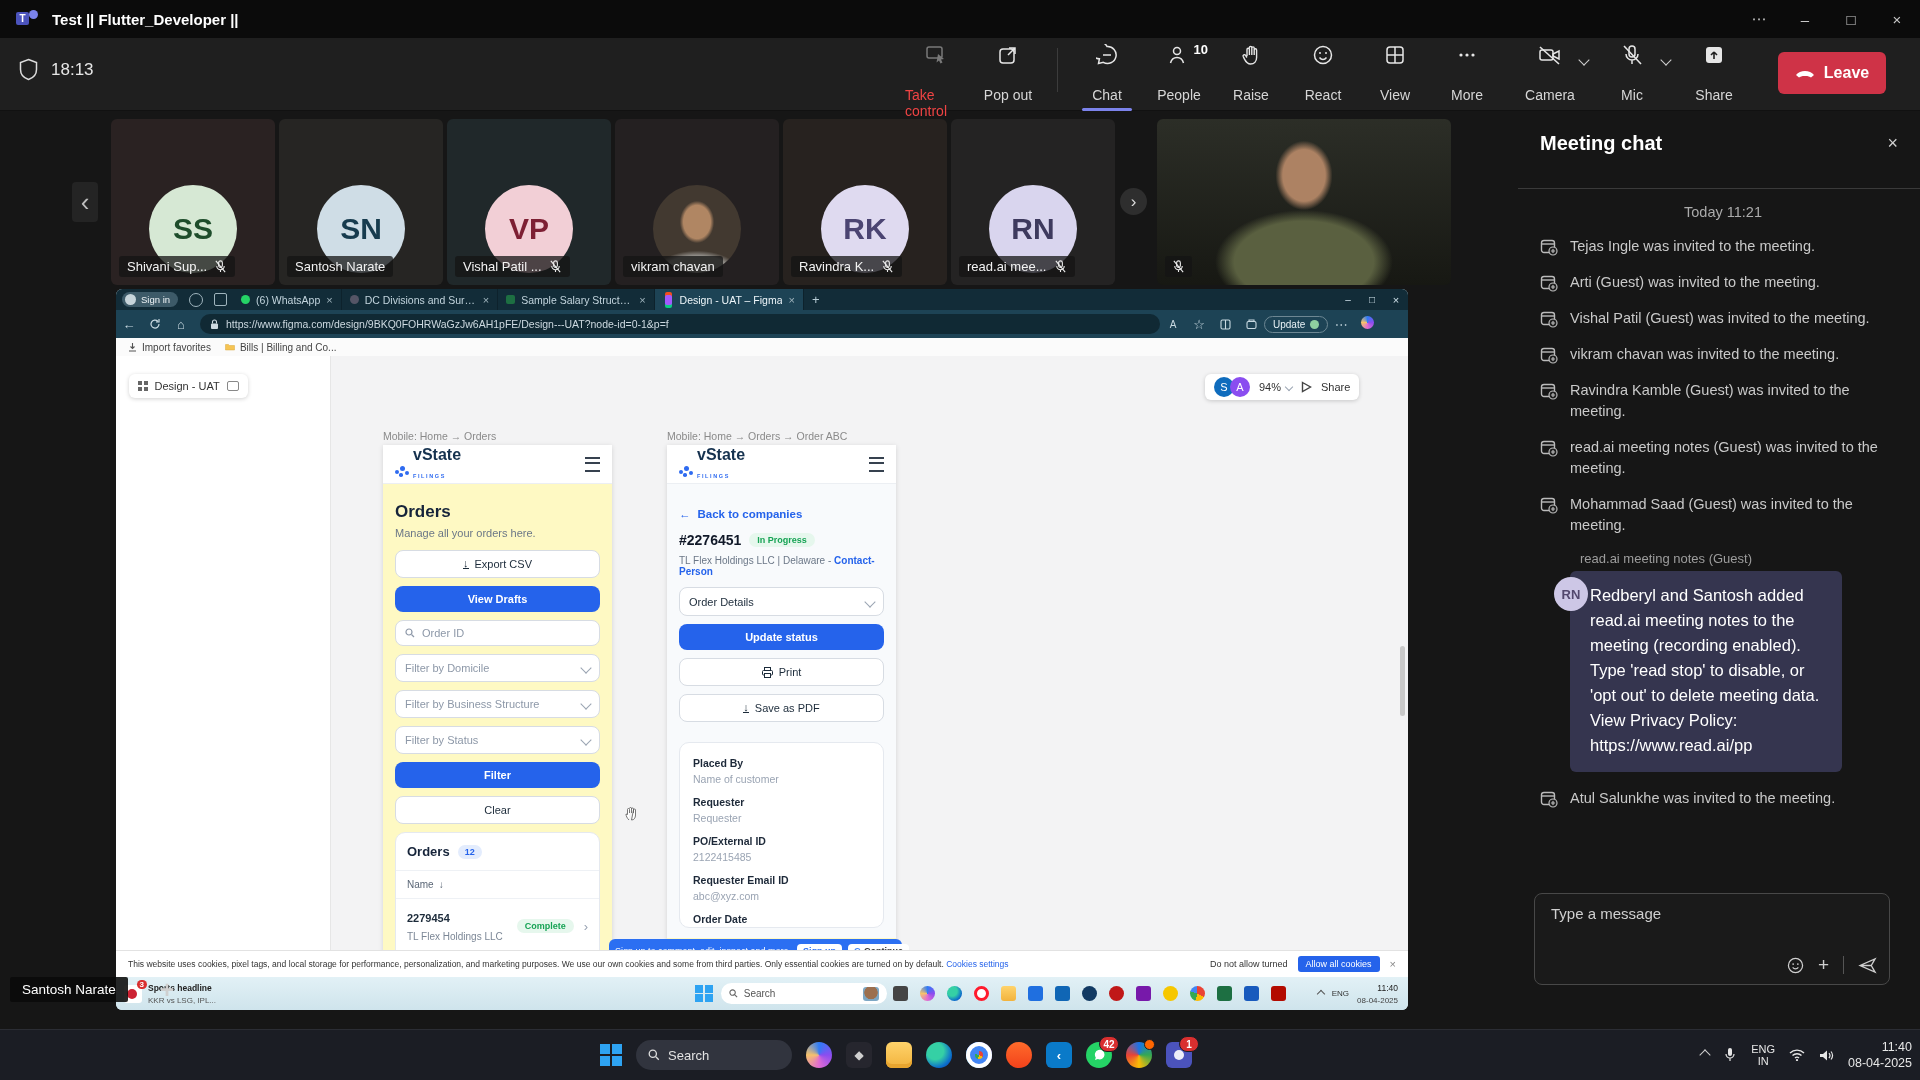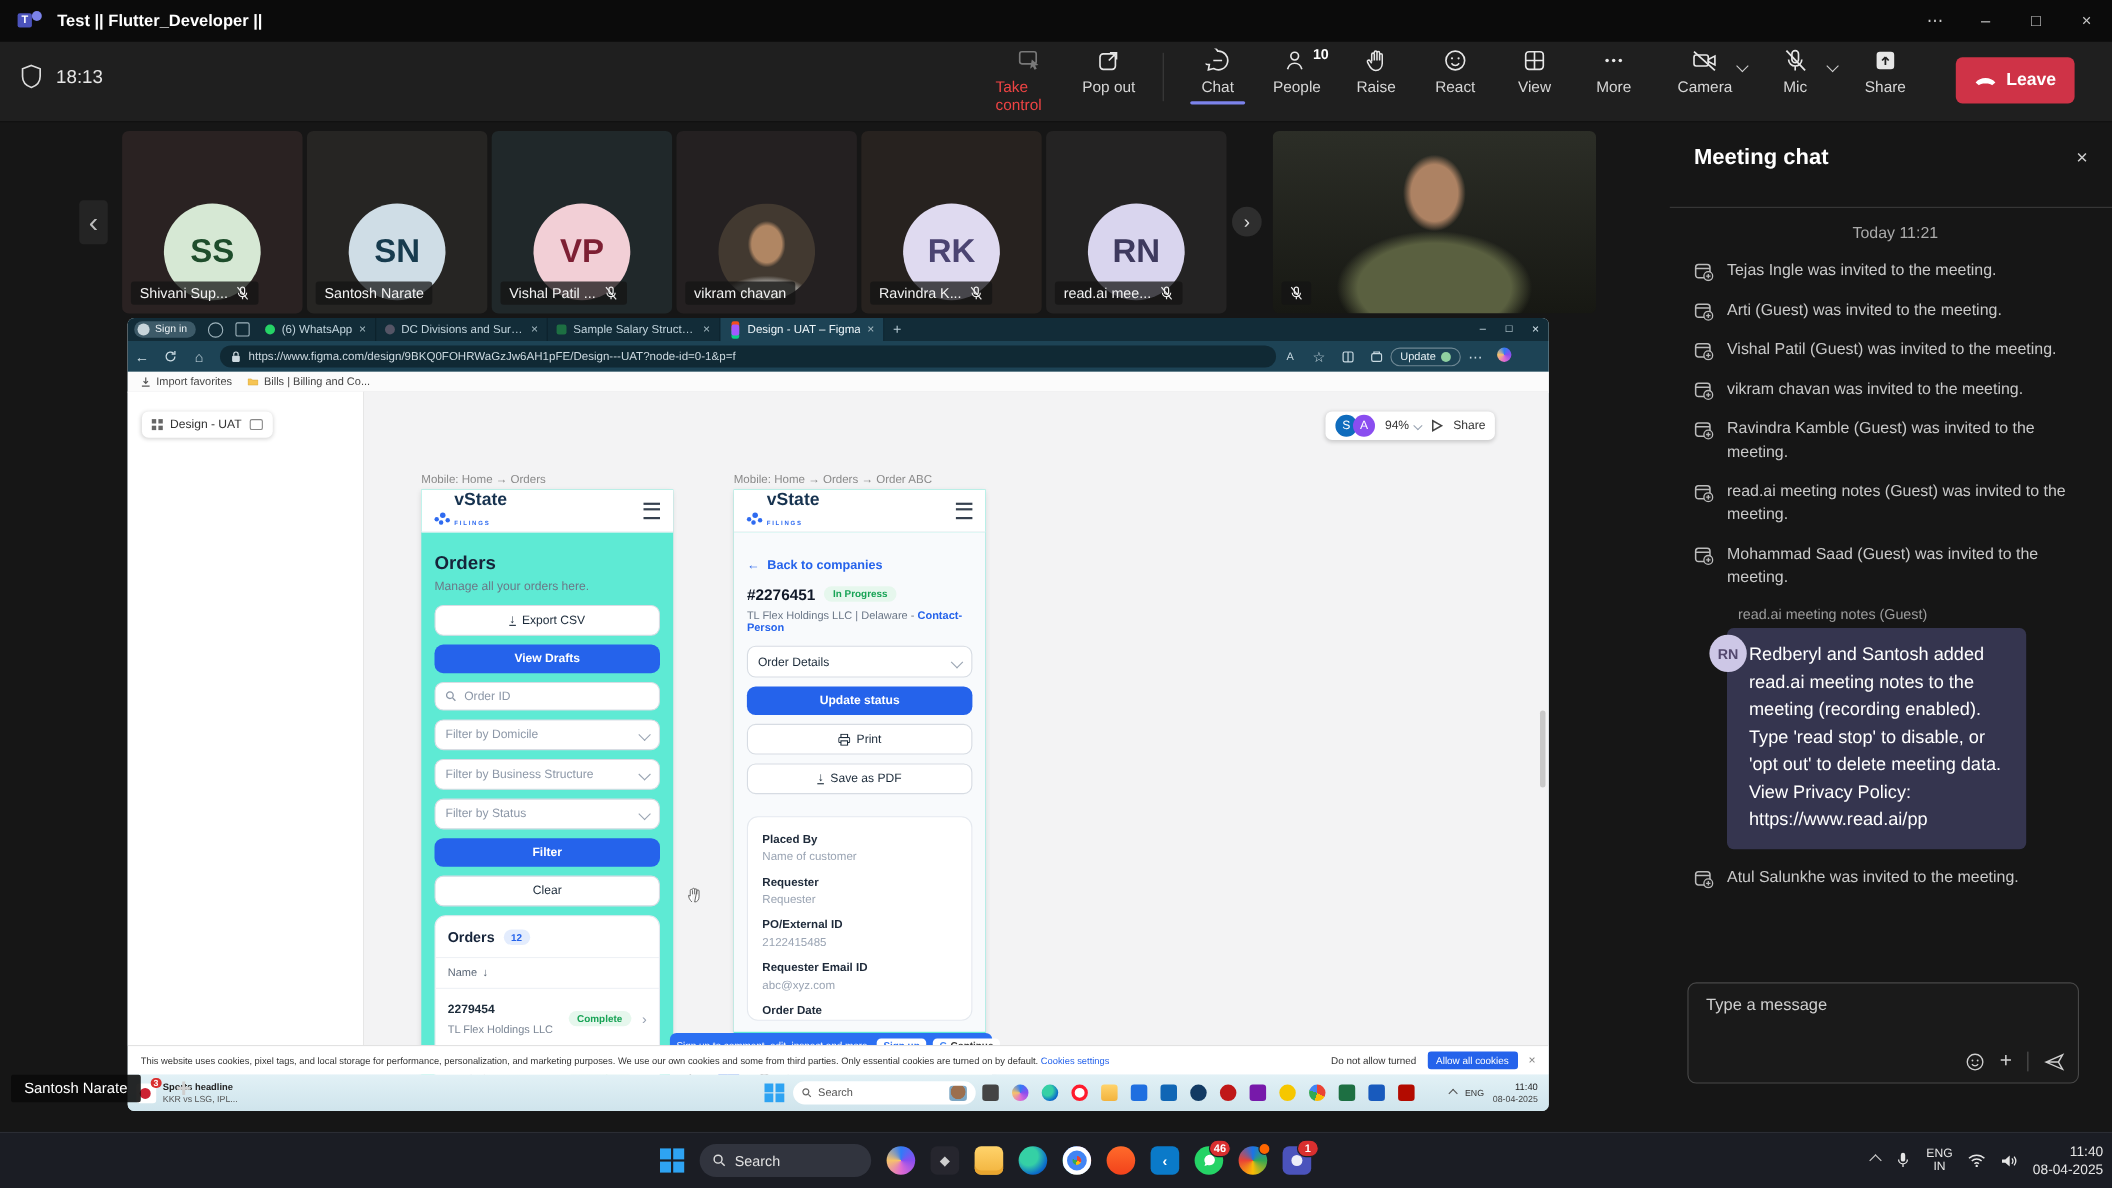--- a/index.html
+++ b/index.html
@@ -13,21 +13,21 @@
   .titlebar{left:0;top:0;width:1920px;height:38px;background:#0b0b0b;display:flex;align-items:center;}
   .titlebar .ttitle{color:#fff;font-size:15px;font-weight:bold;margin-left:14px;}
   .tlogo{width:22px;height:22px;margin-left:16px;position:relative;}
   .tlogo .sq{position:absolute;left:0;top:4px;width:13px;height:13px;background:#4b53bc;border-radius:2px;color:#fff;font-size:10px;font-weight:bold;text-align:center;line-height:13px;}
   .tlogo .cir{position:absolute;right:0;top:2px;width:9px;height:9px;background:#7b83eb;border-radius:50%;}
   .winbtn{color:#c8c8c8;font-size:15px;width:46px;text-align:center;}
   
   .toolbar{left:0;top:38px;width:1920px;height:72px;background:#1f1f1f;border-bottom:1px solid #111;}
   .timer{left:18px;top:58px;color:#e6e6e6;font-size:17px;display:flex;align-items:center;gap:12px;}
   .tbtns{left:905px;top:44px;display:flex;align-items:flex-start;gap:10px;}
-  .tbtn{display:flex;flex-direction:column;align-items:center;gap:5px;width:62px;color:#d6d6d6;font-size:14px;position:relative;padding-bottom:8px;}
+  .tbtn{display:flex;flex-direction:column;align-items:center;gap:21px;width:62px;color:#d6d6d6;font-size:14px;position:relative;padding-bottom:8px;}
   .tbtn.disabled{color:#ef4444;}
   .tbtn.disabled svg{opacity:.45;}
   .tbtn .badge10{position:absolute;top:-2px;right:2px;color:#fff;font-weight:bold;font-size:13px;}
   .tbtn.active:after{content:"";position:absolute;bottom:0;left:6px;right:6px;height:3px;border-radius:2px;background:#7c83eb;}
   .vsep{width:1px;height:44px;background:#3c3c3c;margin:4px 8px 0 8px;}
   .devgrp{display:flex;align-items:flex-start;gap:2px;}
   .leave{left:1778px;top:52px;width:108px;height:42px;background:#cf3347;border-radius:6px;display:flex;align-items:center;justify-content:center;gap:9px;color:#fff;font-weight:bold;font-size:16px;}
   
   .carousel-arrow{color:#bdbdbd;font-size:26px;background:#242424;border-radius:4px;width:26px;height:40px;display:flex;align-items:center;justify-content:center;}
   .tile{position:absolute;top:119px;width:164px;height:166px;border-radius:6px;overflow:hidden;}
@@ -45,21 +45,21 @@
   .urlpill{background:#10293​4;background:#102934;border-radius:12px;height:20px;flex:0 0 940px;display:flex;align-items:center;gap:7px;padding:0 10px;margin-left:6px;}
   .url{color:#cdd9e0;font-size:10.5px;white-space:nowrap;overflow:hidden;}
   .navic{width:26px;text-align:center;font-size:13px;}
   .updatepill{border:1px solid #6d8793;border-radius:10px;color:#e8f1f5;font-size:10px;padding:2px 8px;display:flex;gap:5px;align-items:center;}
   .favbar{position:absolute;left:0;top:49px;width:1292px;height:18px;background:#fbfbfb;border-bottom:1px solid #e3e3e3;display:flex;align-items:center;gap:14px;padding-left:12px;color:#444;font-size:10px;}
   
   .figma{position:absolute;left:0;top:67px;width:1292px;height:594px;background:#f3f3f4;}
   .fleftpanel{position:absolute;left:0;top:0;width:214px;height:594px;background:#ffffff;border-right:1px solid #e6e6e6;}
   .fchip{position:absolute;background:#fff;border-radius:6px;box-shadow:0 1px 4px rgba(0,0,0,.18);display:flex;align-items:center;gap:7px;padding:0 9px;height:24px;font-size:11px;color:#333;}
   .phone-label{position:absolute;color:#8a8a8a;font-size:10.5px;}
-  .phone{position:absolute;width:229px;background:#5eead4;box-shadow:0 1px 5px rgba(0,0,0,.13);overflow:hidden;}
+  .phone{position:absolute;width:229px;background:#fef9c3;box-shadow:0 1px 5px rgba(0,0,0,.13);overflow:hidden;}
   .phead{height:38px;border-bottom:1px solid #eceff3;display:flex;align-items:center;justify-content:space-between;padding:0 12px;background:#fff;}
   .vlogo{display:flex;align-items:flex-end;gap:4px;}
   .vdots{width:14px;height:14px;position:relative;margin-bottom:3px;}
   .vdots i{position:absolute;border-radius:50%;background:#2f6bf0;}
   .vname{font-size:16px;font-weight:bold;color:#16324f;line-height:14px;}
   .vsub{font-size:5.5px;font-weight:bold;color:#2f6bf0;letter-spacing:1.6px;}
   .burger{width:15px;height:11px;border-top:2px solid #36414f;border-bottom:2px solid #36414f;position:relative;}
   .burger:after{content:"";position:absolute;left:0;right:0;top:3.5px;height:2px;background:#36414f;}
   .pbody{padding:10px 12px 0 12px;}
   .btn{height:26px;border-radius:8px;display:flex;align-items:center;justify-content:center;gap:6px;font-size:11px;margin-bottom:8px;}
@@ -796,21 +796,21 @@
     <span class="tico" style="background:#26262e;display:flex;align-items:center;justify-content:center;color:#cfcfcf;font-size:12px;">◆</span>
     <span class="tico" style="background:linear-gradient(180deg,#ffd36b,#f2b33d);box-shadow:inset 0 -4px 0 #e8a52f;"></span>
     <span class="tico" style="border-radius:50%;background:radial-gradient(circle at 35% 35%, #35d0a5 0 35%, #0b6ccb 70%, #123a8c);"></span>
     <span class="tico" style="border-radius:50%;background:conic-gradient(#ea4335 0 33%,#fbbc05 0 55%,#34a853 0 80%,#4285f4 0);box-shadow:inset 0 0 0 4px #fff, inset 0 0 0 9px #4285f4;"></span>
     <span class="tico" style="border-radius:50%;background:linear-gradient(180deg,#ff6b2b,#f2421b);"></span>
     <span class="tico" style="background:#0a7ac9;display:flex;align-items:center;justify-content:center;color:#fff;font-size:13px;font-weight:bold;">‹</span>
     <span class="tico" style="border-radius:50%;background:#25d366;display:flex;align-items:center;justify-content:center;">
       <svg width="13" height="13" viewBox="0 0 13 13">
           <path d="M2 11l.8-2.6A4.8 4.8 0 1 1 4.8 10z" fill="#fff"></path>
         </svg>
-      <span class="nbadge">46</span>
+      <span class="nbadge">42</span>
     </span>
     <span class="tico" style="border-radius:50%;background:conic-gradient(#1a73e8,#34a853,#fbbc05,#ea4335,#1a73e8);">
       <span style="position:absolute;top:-3px;right:-3px;width:9px;height:9px;border-radius:50%;background:#f60;border:1.5px solid #1b1d24;"></span>
     </span>
     <span class="tico" style="background:#4b53bc;display:flex;align-items:center;justify-content:center;">
       <span style="width:10px;height:10px;border-radius:50%;background:#fff;opacity:.9;"></span>
       <span class="nbadge">1</span>
     </span>
   </div>
 

